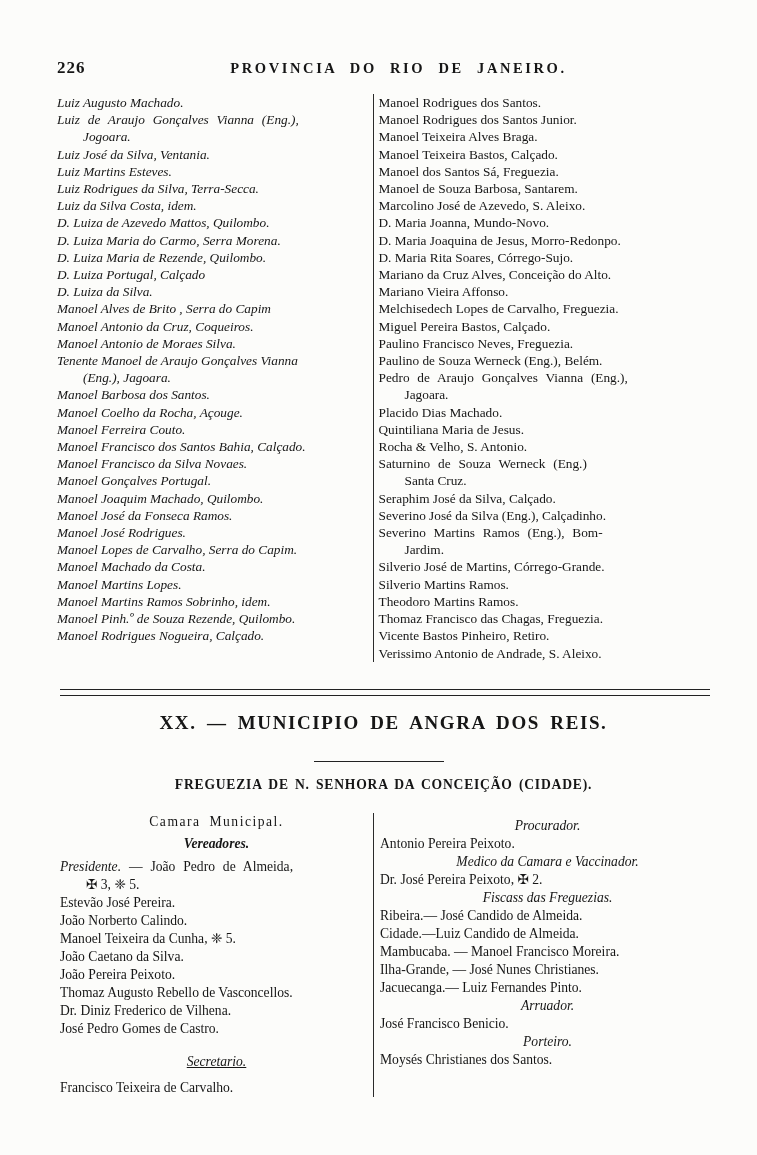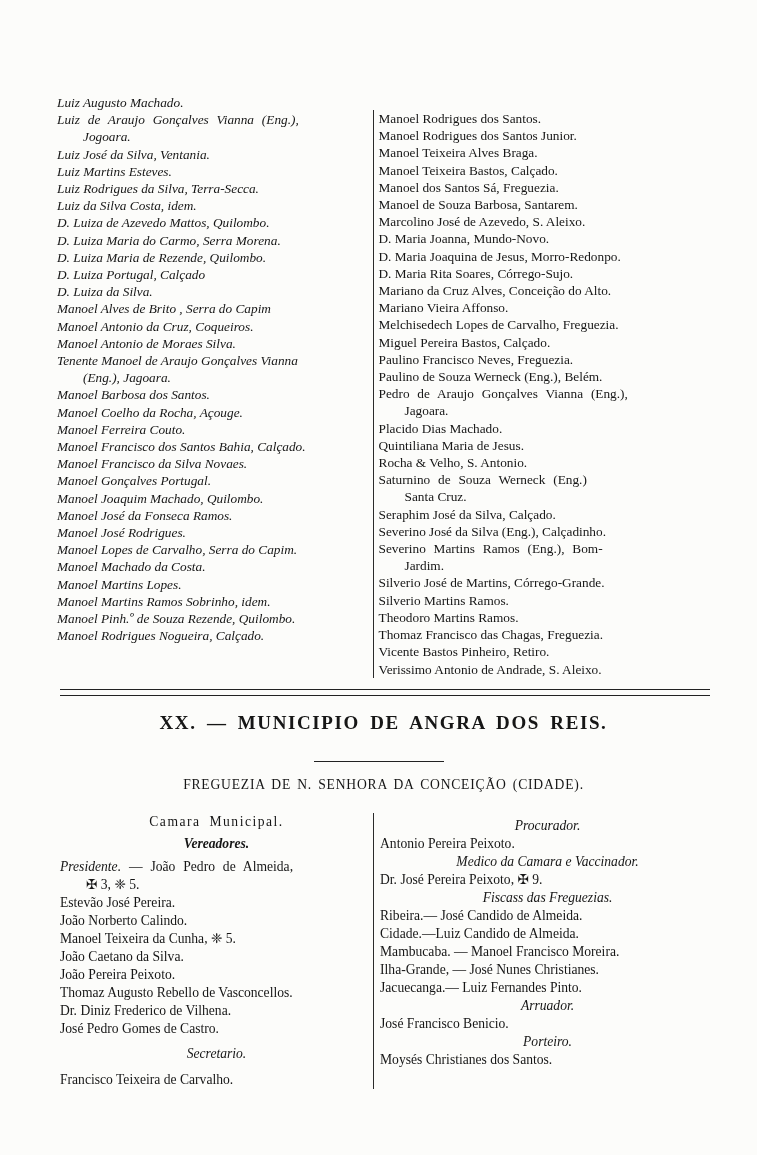--- a/index.html
+++ b/index.html
@@ -10,51 +10,55 @@
   }
   
   .header { position:absolute; top:58px; left:57px; width:653px; height:24px; }
   .pagenum { position:absolute; left:0; top:0; font-weight:bold; font-size:17px; letter-spacing:1px; }
   .htitle  { position:absolute; left:60px; right:30px; top:2px; text-align:center;
              font-weight:bold; font-size:14.5px; letter-spacing:2.6px; word-spacing:7px; }
   
   .upper { position:absolute; top:94px; left:57px; width:656px; display:flex; }
   .ucol  { font-size:13.3px; line-height:17.2px; }
   .ucol.leftcol  { width:316px;font-style:italic; }
-  .ucol.rightcol { width:335px; border-left:1.5px solid #2a2a2a; padding-left:5px;margin-top:16px; }
+  .ucol.rightcol { width:335px; border-left:1.5px solid #2a2a2a; padding-left:5px; }
   .line { white-space:nowrap; }
   .indent { padding-left:26px; }
   .wide   { word-spacing:4.5px; }
   .it { font-style:italic; }
   
   .rule-double { position:absolute; top:689px; left:60px; width:650px; height:5px;
                  border-top:1.8px solid #222; border-bottom:1.4px solid #222; }
   .rule-short  { position:absolute; top:761px; left:314px; width:130px; border-top:1.6px solid #222; }
   
   .sect { position:absolute; top:712px; left:57px; width:653px; margin:0; text-align:center;
           font-size:19px; font-weight:bold; letter-spacing:1.6px; word-spacing:4px; }
   .subsect { position:absolute; top:777px; left:57px; width:653px; margin:0; text-align:center;
-             font-size:13.6px; font-weight:normal; letter-spacing:0.8px; word-spacing:2px; }
+             font-size:13.6px; font-weight:bold; letter-spacing:0.8px; word-spacing:2px; }
   
   .lower { position:absolute; top:813px; left:60px; width:655px; display:flex; }
   .lcol  { font-size:13.6px; line-height:18px; }
   .lcol.leftcol  { width:314px; }
   .lcol.rightcol { width:336px; border-left:1.5px solid #2a2a2a; padding-left:6px; padding-top:4px; }
   .c    { text-align:center; white-space:normal; }
   .bold { font-weight:normal; letter-spacing:1.5px; word-spacing:4px; }
   .ital { font-style:italic; }
   .mb4 { margin-bottom:4px; }
   .mb5 { margin-bottom:5px;font-weight:bold; }
-  .sp  { margin-top:7px; margin-bottom:8px; }
+  .sp  { margin-top:15px; margin-bottom:8px;text-decoration:underline; }
 </style>
 </head>
 <body>
 
 <div class="page">
 
+  <div class="header">
+    <span class="pagenum">226</span>
+    <div class="htitle">PROVINCIA DO RIO DE JANEIRO.</div>
+  </div>
 
   <div class="upper">
     <div class="ucol leftcol">
 
         <div class="line"><span class="it"></span><span>Luiz Augusto Machado.</span></div>
 
         <div class="line wide"><span class="it"></span><span>Luiz de Araujo Gonçalves Vianna (Eng.),</span></div>
 
         <div class="line indent"><span class="it"></span><span>Jogoara.</span></div>
 
@@ -227,21 +231,21 @@
         <div class="line"><span class="it"></span><span>Francisco Teixeira de Carvalho.</span></div>
       </div>
     <div class="lcol rightcol">
 
         <div class="line c ital"><span class="it"></span><span>Procurador.</span></div>
 
         <div class="line"><span class="it"></span><span>Antonio Pereira Peixoto.</span></div>
 
         <div class="line c ital"><span class="it"></span><span>Medico da Camara e Vaccinador.</span></div>
 
-        <div class="line"><span class="it"></span><span>Dr. José Pereira Peixoto, ✠ 9.</span></div>
+        <div class="line"><span class="it"></span><span>Dr. José Pereira Peixoto, ✠ 2.</span></div>
 
         <div class="line c ital"><span class="it"></span><span>Fiscass das Freguezias.</span></div>
 
         <div class="line"><span class="it"></span><span>Ribeira.— José Candido de Almeida.</span></div>
 
         <div class="line"><span class="it"></span><span>Cidade.—Luiz Candido de Almeida.</span></div>
 
         <div class="line"><span class="it"></span><span>Mambucaba. — Manoel Francisco Moreira.</span></div>
 
         <div class="line"><span class="it"></span><span>Ilha-Grande, — José Nunes Christianes.</span></div>

